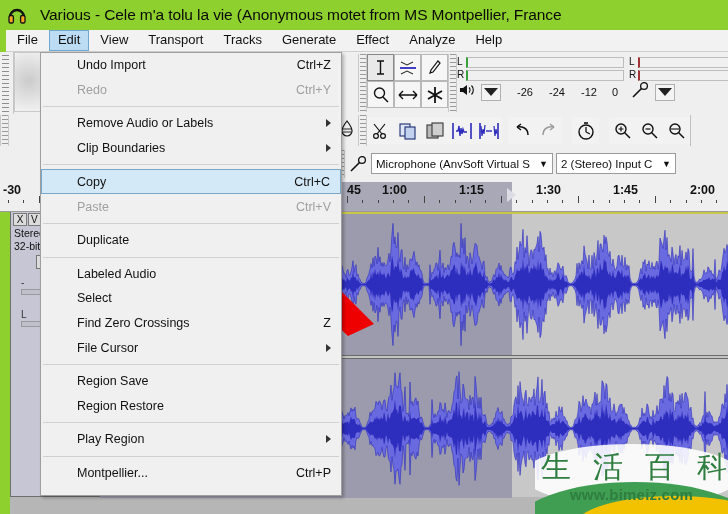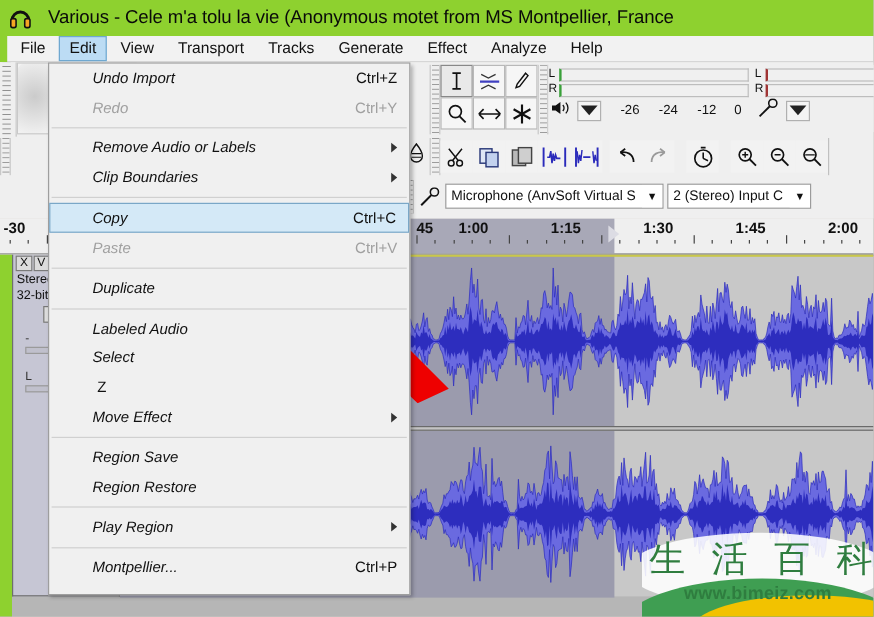--- a/index.html
+++ b/index.html
@@ -237,22 +237,22 @@
   .dropdown{
     position:absolute; left:40px; top:52px; width:302px; height:444px;
     background:#f0f0f0; border:1px solid #9e9e9e;
     box-shadow:2px 2px 3px rgba(0,0,0,.25);
     font-size:12.5px; color:#111; z-index:40;
   }
   .mi{
     position:relative; height:24.6px; display:flex; align-items:center;
     padding-left:36px; padding-right:10px;
   }
-  .mi .lbl{ flex:1; white-space:nowrap;font-style:italic; }
-  .mi .acc{ color:#111; font-size:12.5px; margin-left:4px; white-space:nowrap; }
+  .mi .lbl{ flex:1; white-space:nowrap; }
+  .mi .acc{ color:#111; font-size:12.5px; margin-left:25px; white-space:nowrap; }
   .mi.disabled .lbl,.mi.disabled .acc{ color:#a0a0a0; }
   .mi.hl{ background:#d4e9f7; border:1px solid #7aa7c7; padding-left:35px; height:25px; }
   .mi .sub{
     width:0;height:0;border-top:4px solid transparent;border-bottom:4px solid transparent;
     border-left:5px solid #333; margin-left:10px;
   }
   .sep{ height:1px; background:#d0d0d0; margin:4px 2px 4px 2px; }
 </style>
 </head>
 <body>
@@ -662,24 +662,25 @@
         <span class="lbl">Duplicate</span>
       </div>
       <div class="sep"></div>
       <div class="mi">
         <span class="lbl">Labeled Audio</span>
       </div>
       <div class="mi">
         <span class="lbl">Select</span>
       </div>
       <div class="mi">
+        <span class="lbl">Find Zero Crossings</span>
         <span class="acc">Z</span>
       </div>
       <div class="mi">
-        <span class="lbl">Move Effect</span>
+        <span class="lbl">File Cursor</span>
         <span class="sub"></span>
       </div>
       <div class="sep"></div>
       <div class="mi">
         <span class="lbl">Region Save</span>
       </div>
       <div class="mi">
         <span class="lbl">Region Restore</span>
       </div>
       <div class="sep"></div>

